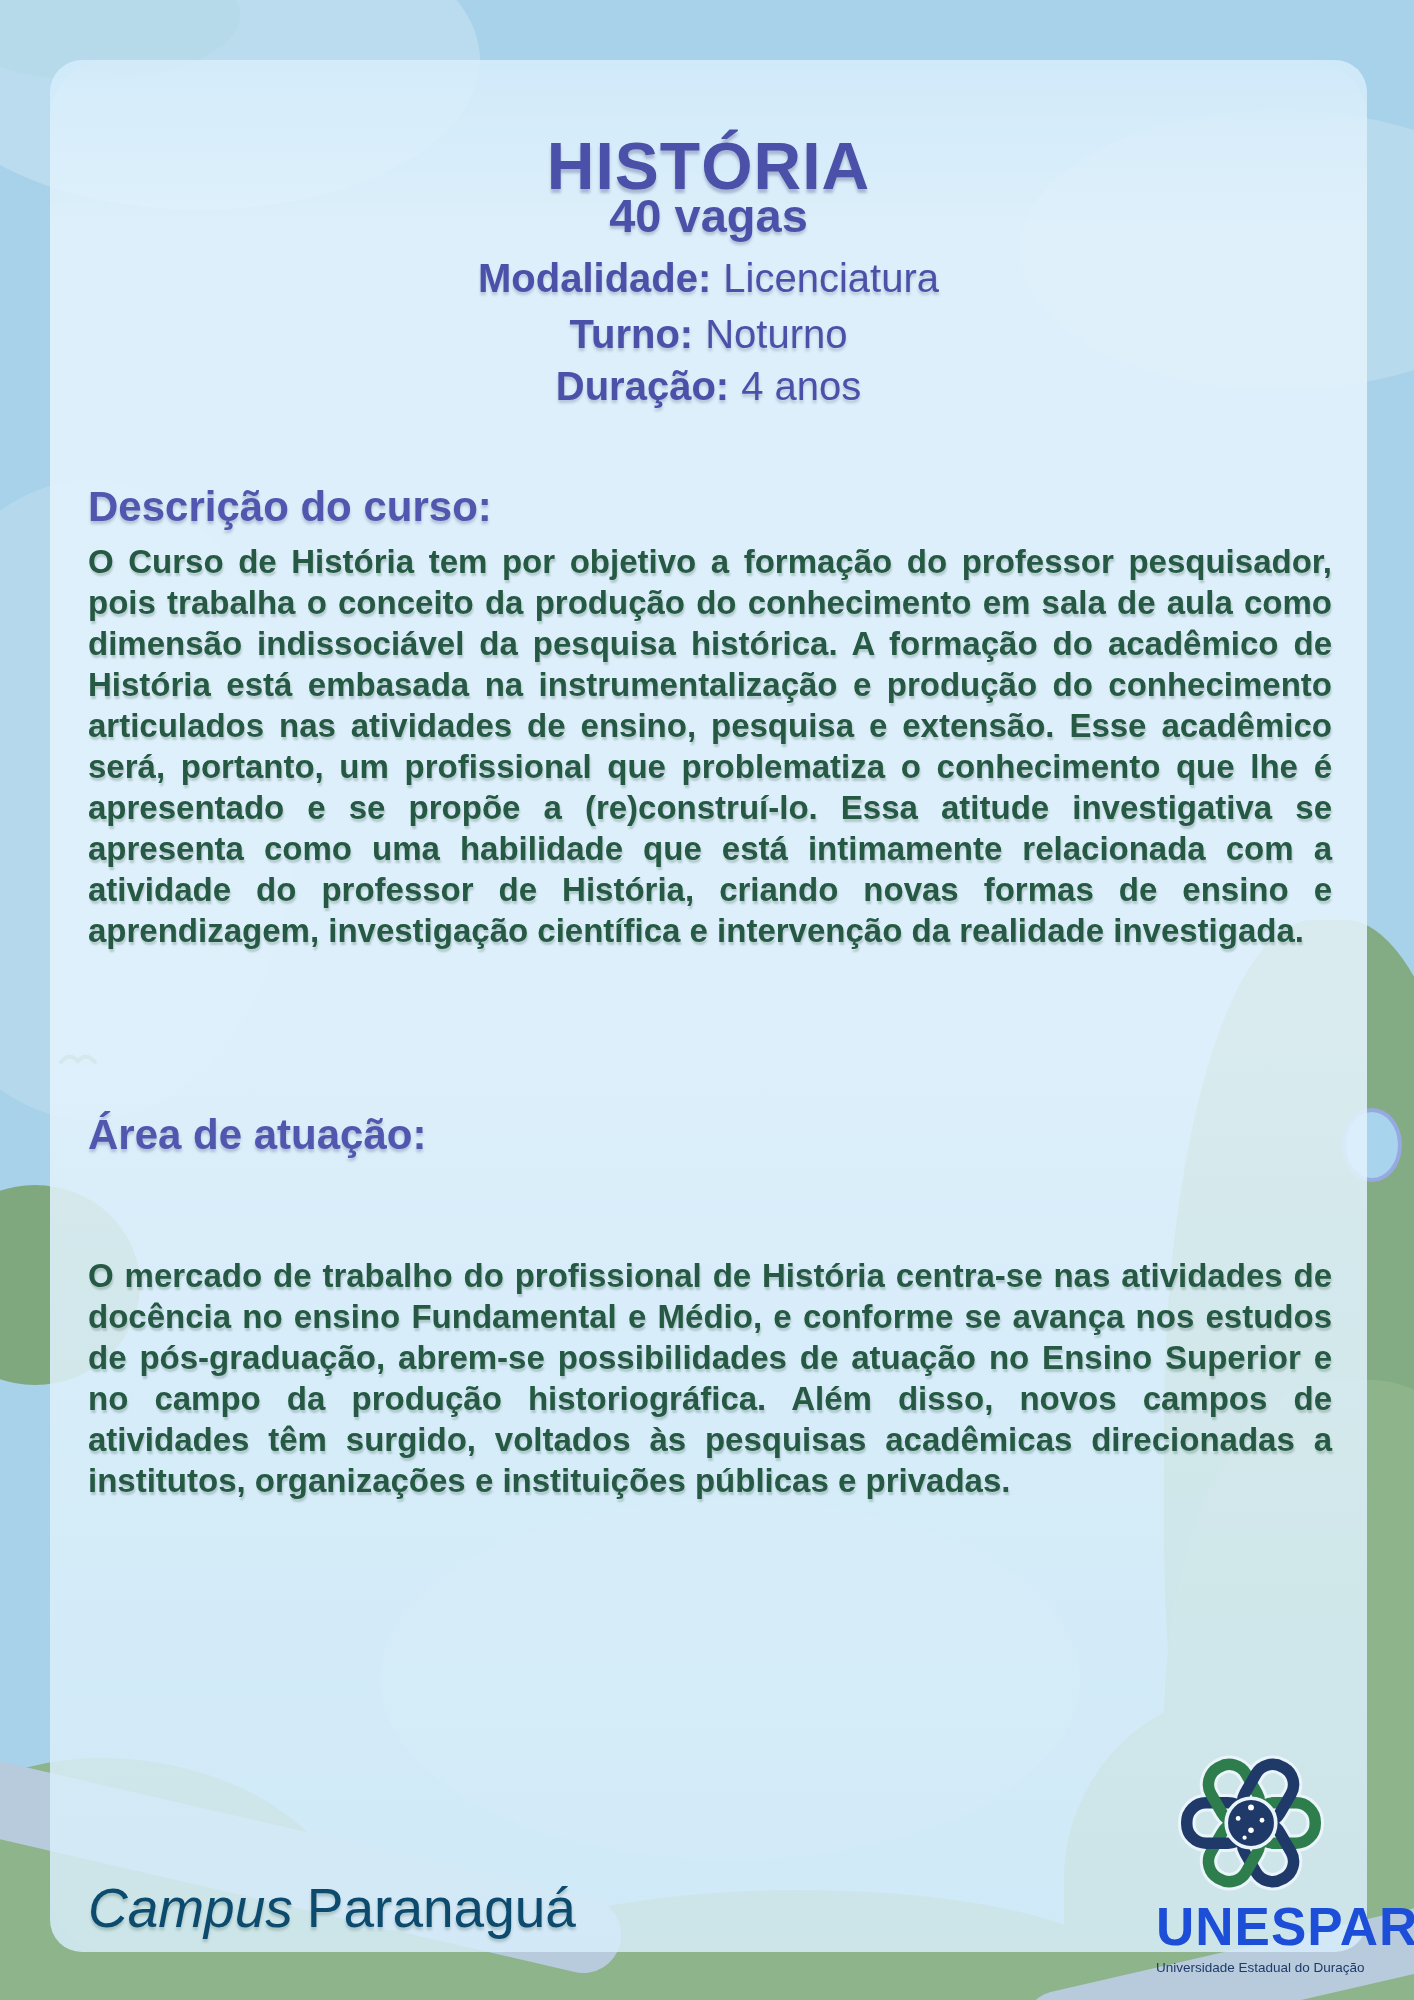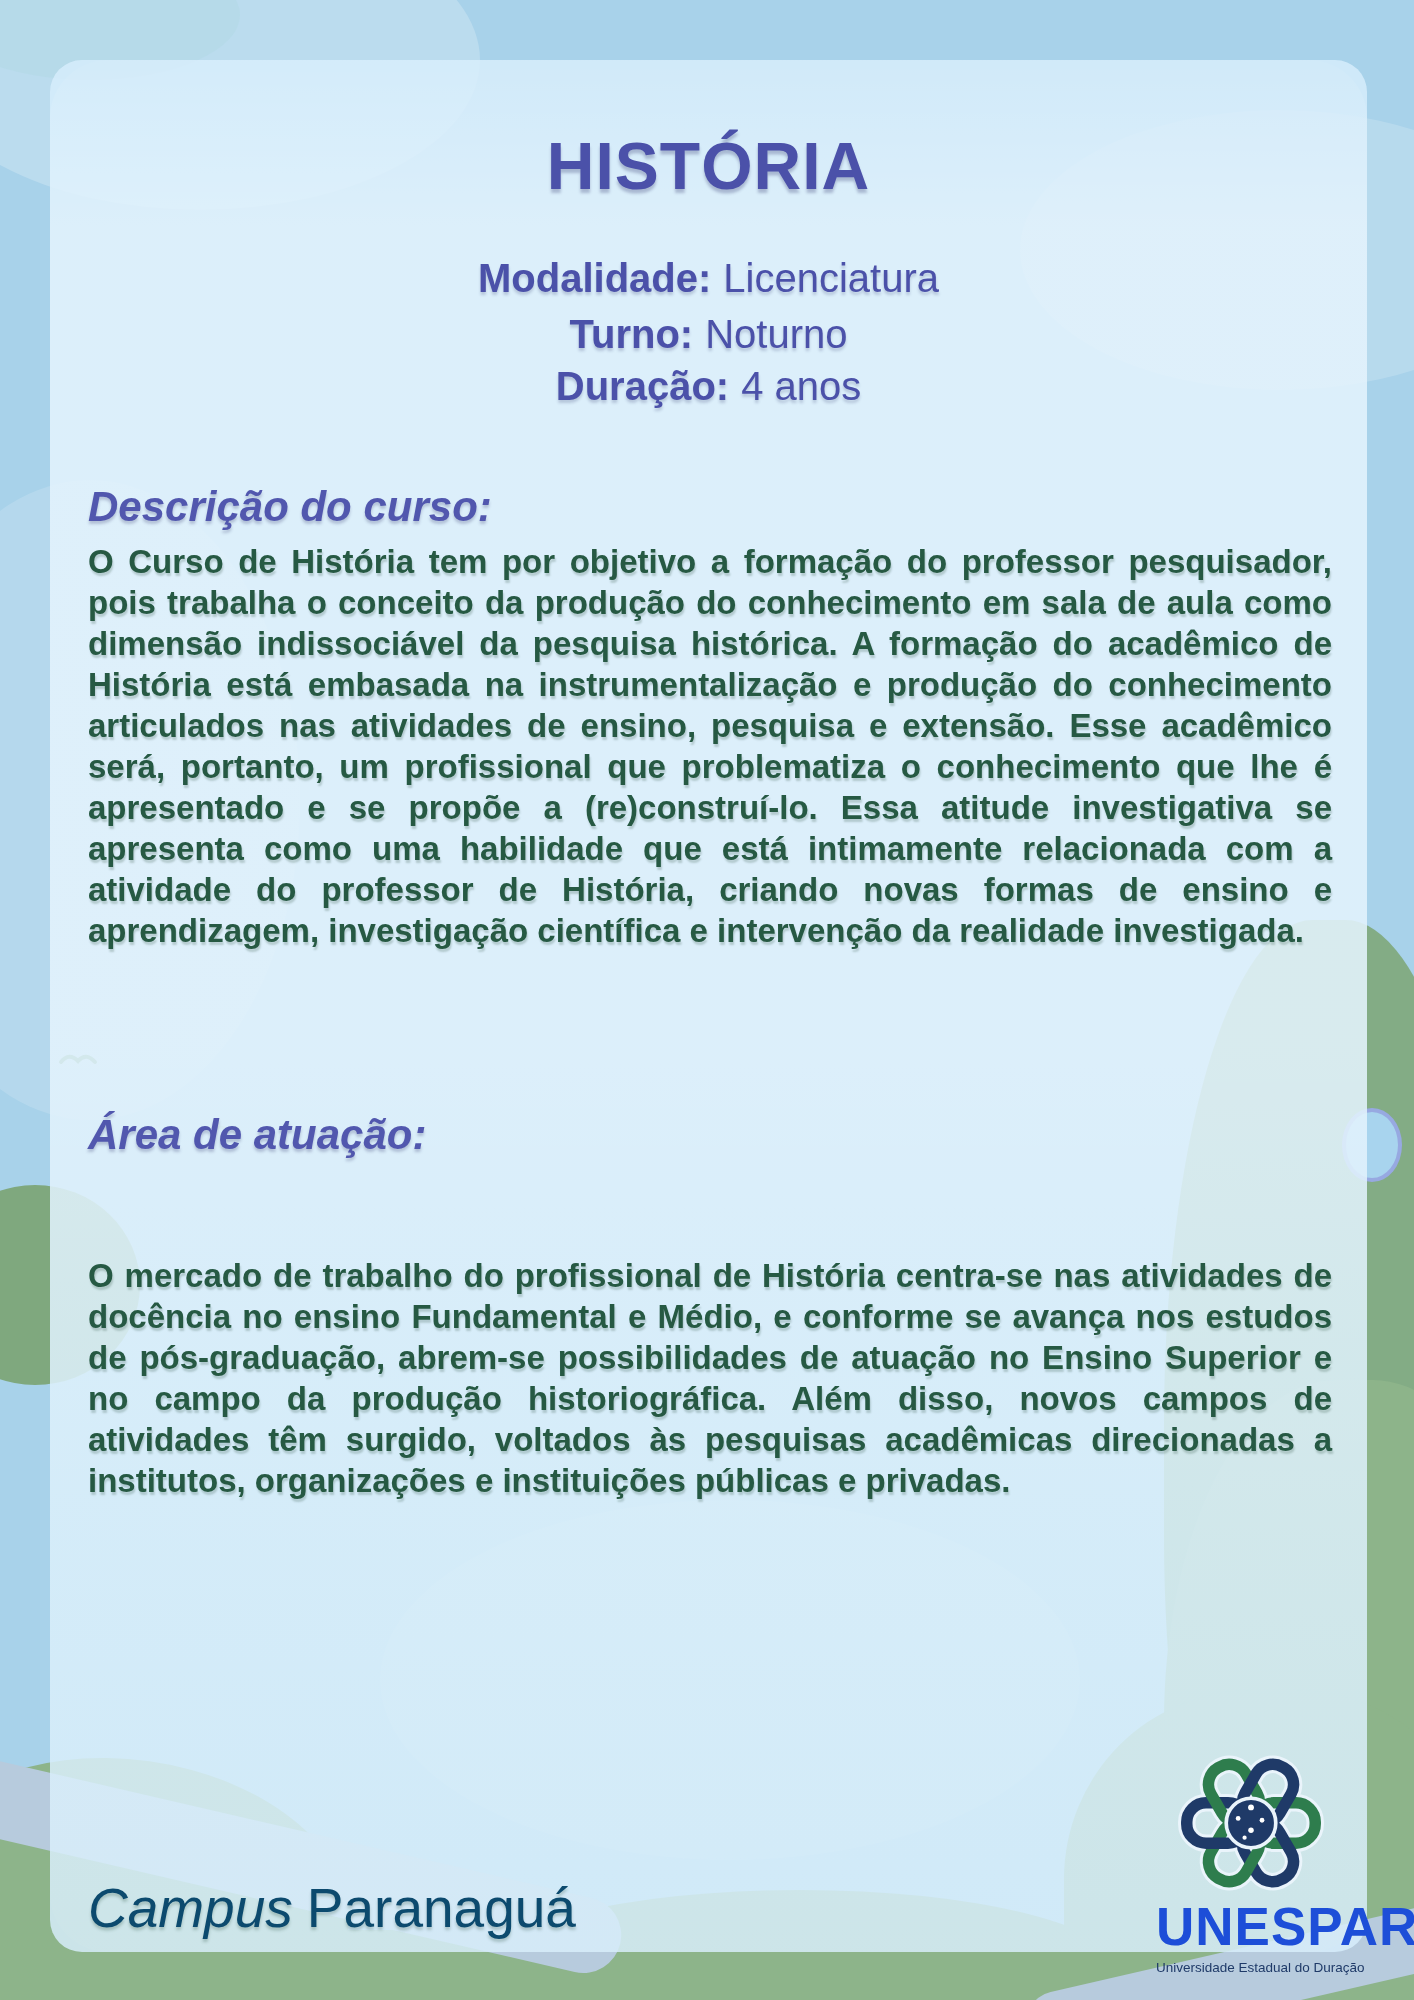--- a/index.html
+++ b/index.html
@@ -59,21 +59,20 @@
     text-shadow:0 3px 3px rgba(43,48,105,.22);
   }
   .field .lbl{font-weight:700;margin-right:12px;}
   .field .val{font-weight:400;}
   .f0{top:196px;} .f1{top:252px;} .f2{top:304px;}
   
   .sec-heading{
     left:38px;width:1244px;
     font-size:42px;font-weight:700;color:#5157AE;
     text-shadow:0 3px 3px rgba(43,48,105,.25);
-    font-style:italic;
   }
   .h1{top:388px;} .h2{top:1016px;}
   .sec-body{
     left:38px;width:1244px;
     font-size:33px;line-height:41px;font-weight:700;color:#265943;
     text-align:justify;text-justify:inter-word;
     text-shadow:1px 3px 2px rgba(30,70,50,.22);
   }
   .p1{top:448px;} .p2{top:1162px;}
   
@@ -112,20 +111,21 @@
 <svg class="abs bird" style="left:58px;top:1048px" width="40" height="20" viewBox="0 0 40 20">
   <path d="M3 14 Q11 4 20 13 Q28 4 37 14" fill="none" stroke="#5F9B72" stroke-width="4" stroke-linecap="round"></path>
 </svg>
 <svg class="abs bird" style="left:212px;top:1120px;opacity:.65" width="30" height="16" viewBox="0 0 40 20">
   <path d="M3 14 Q11 4 20 13 Q28 4 37 14" fill="none" stroke="#7FAE8C" stroke-width="4" stroke-linecap="round"></path>
 </svg>
 
 <div class="abs card">
 
   <h1 class="title">HISTÓRIA</h1>
+  <div class="vagas">40 vagas</div>
 
   <div class="field f0">
     <span class="lbl">Modalidade:</span><span class="val">Licenciatura</span>
   </div>
   <div class="field f1">
     <span class="lbl">Turno:</span><span class="val">Noturno</span>
   </div>
   <div class="field f2">
     <span class="lbl">Duração:</span><span class="val">4 anos</span>
   </div>

